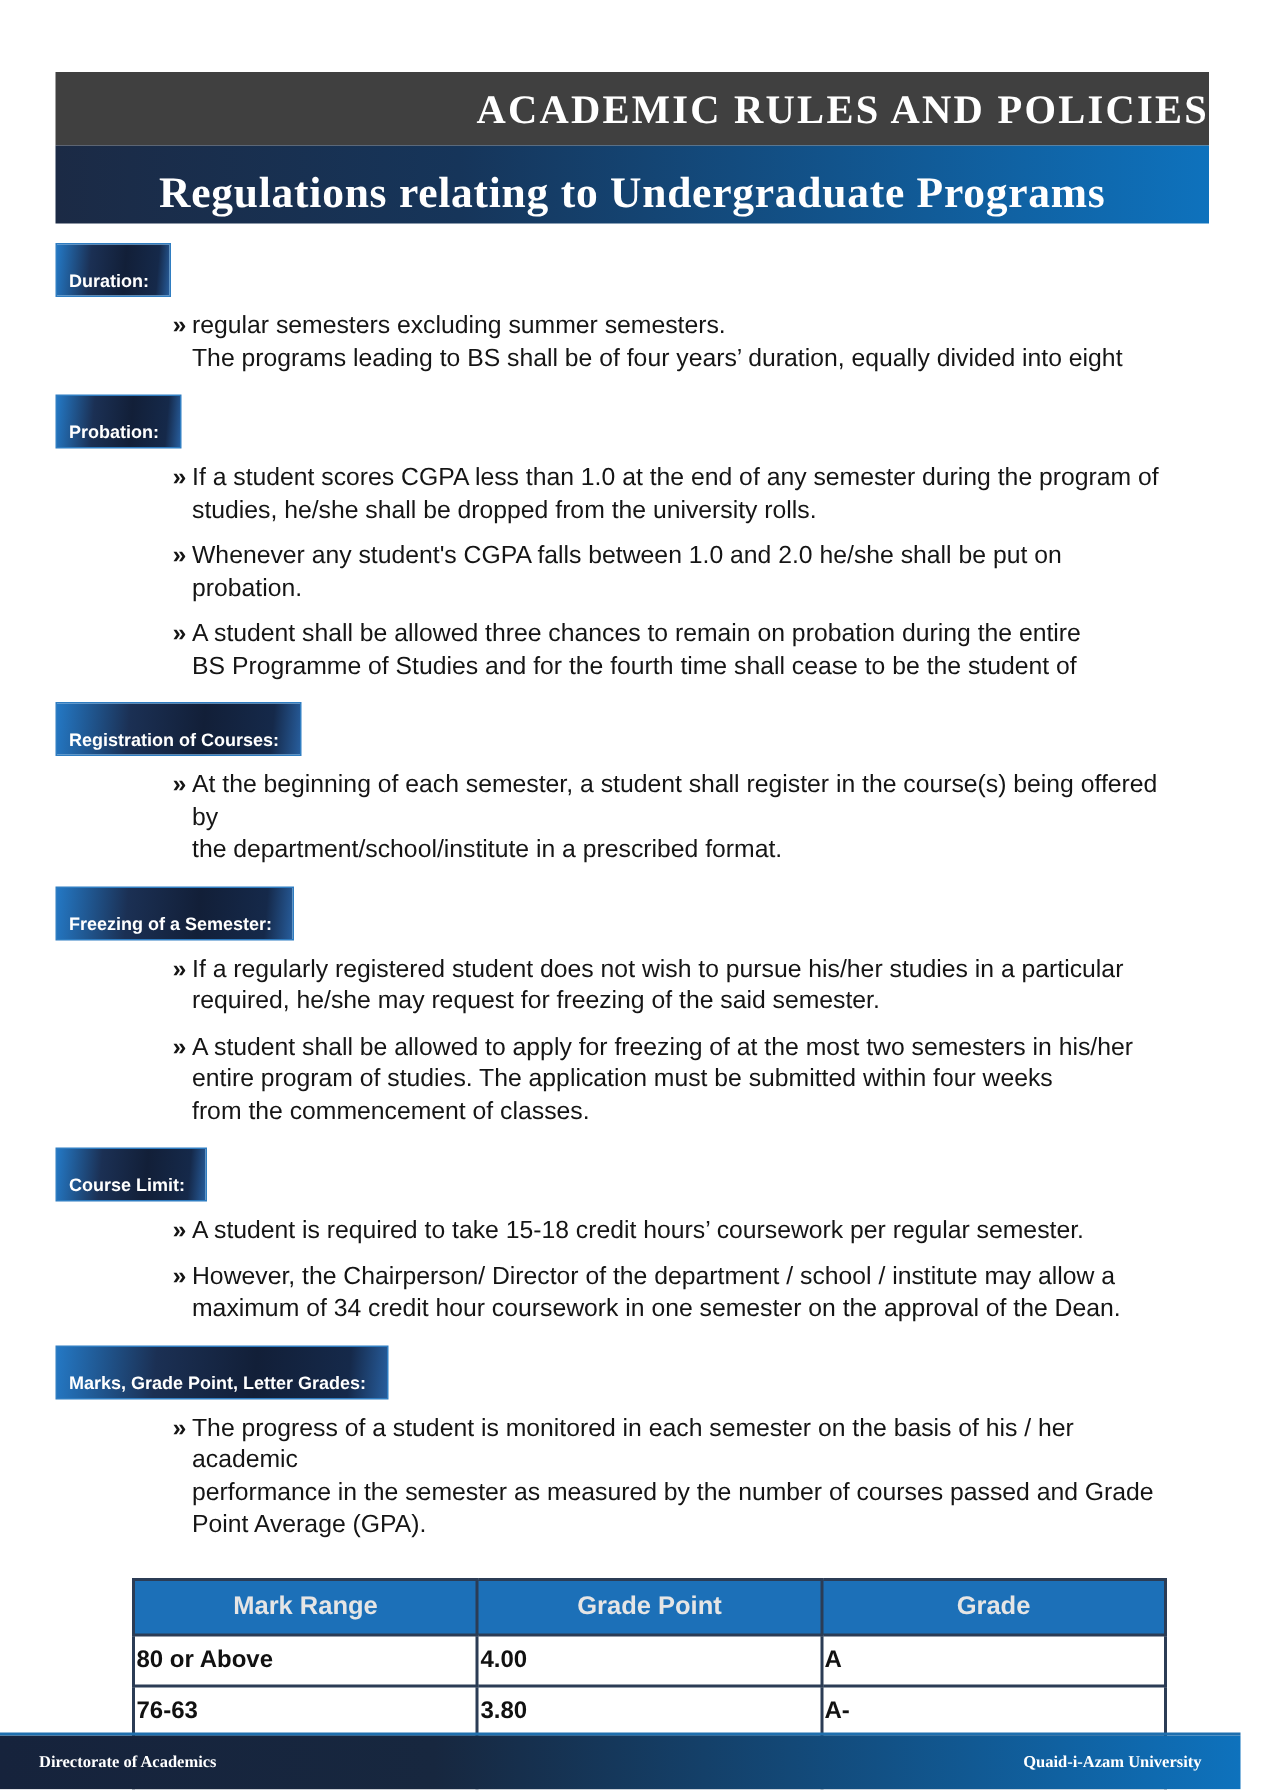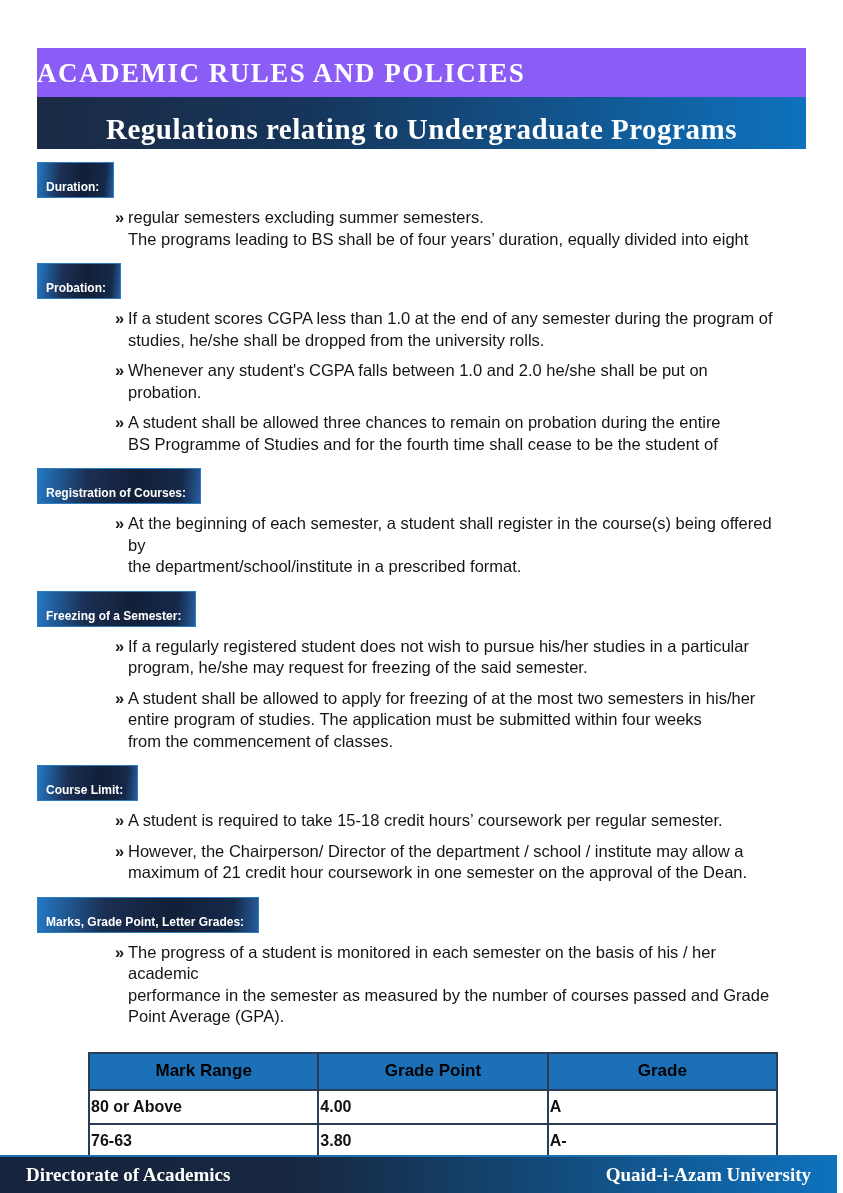--- a/index.html
+++ b/index.html
@@ -7,23 +7,23 @@
     position:relative;
     width:843px; height:1193px;
     background:#ffffff;
     font-family:"Liberation Sans", sans-serif;
     overflow:hidden;
     box-sizing:border-box;
   }
   .content { padding:48px 37px 0 37px; }
 
   .title-bar {
-    background:#8b5cf6;
+    background:#404040;
     color:#ffffff;
-    text-align:left;
+    text-align:right;
     font-family:"Liberation Serif", serif;
     font-weight:bold;
     font-size:27px;
     letter-spacing:1.5px;
     height:49px;
     line-height:51px;
   }
   .banner {
     background:linear-gradient(90deg,#1b2a45 0%,#16355a 35%,#0e72bd 100%);
     height:52px;
@@ -69,51 +69,51 @@
   .bullet .bline { }
 
   table.grade-table {
     border-collapse:collapse;
     width:690px;
     margin:24px 0 0 51px;
     table-layout:fixed;
   }
   table.grade-table th {
     background:#1c70b8;
-    color:#000000;
+    color:#e5e5e5;
     font-size:17px;
     font-weight:bold;
     height:33px;
     border:2px solid #2b3c55;
     text-align:center;
   }
   table.grade-table td {
     background:#ffffff;
     text-align:left;
     font-weight:bold;
     font-size:16px;
     color:#111111;
     height:30px;
     border:2px solid #2b3c55;
   }
 
   .footer {
     position:absolute;
-    bottom:0; left:0; right:6px;
+    bottom:0; left:0; right:16px;
     height:38px;
     background:linear-gradient(90deg,#16233c 0%,#17273f 35%,#0e72bd 100%);
     border-top:2px solid #1e6fae;
     display:flex;
     align-items:center;
     justify-content:space-between;
     padding:0 26px;
     color:#ffffff;
     font-family:"Liberation Serif", serif;
     font-weight:bold;
-    font-size:19px;
+    font-size:11px;
     box-sizing:border-box;
   }
 </style>
 </head>
 <body>
 
 <div class="page">
   <div class="content">
 
     <div class="title-bar">ACADEMIC RULES AND POLICIES</div>
@@ -126,26 +126,26 @@
           </div></div>
         <div class="section"><div class="chip">Probation:</div><div class="bullets">
             <div class="bullet"><span class="marker">»</span><span class="blines"><div class="bline">If a student scores CGPA less than 1.0 at the end of any semester during the program of</div><div class="bline">studies, he/she shall be dropped from the university rolls.</div></span></div>
             <div class="bullet"><span class="marker">»</span><span class="blines"><div class="bline">Whenever any student's CGPA falls between 1.0 and 2.0 he/she shall be put on probation.</div></span></div>
             <div class="bullet"><span class="marker">»</span><span class="blines"><div class="bline">A student shall be allowed three chances to remain on probation during the entire</div><div class="bline">BS Programme of Studies and for the fourth time shall cease to be the student of</div></span></div>
           </div></div>
         <div class="section"><div class="chip">Registration of Courses:</div><div class="bullets">
             <div class="bullet"><span class="marker">»</span><span class="blines"><div class="bline">At the beginning of each semester, a student shall register in the course(s) being offered by</div><div class="bline">the department/school/institute in a prescribed format.</div></span></div>
           </div></div>
         <div class="section"><div class="chip">Freezing of a Semester:</div><div class="bullets">
-            <div class="bullet"><span class="marker">»</span><span class="blines"><div class="bline">If a regularly registered student does not wish to pursue his/her studies in a particular</div><div class="bline">program, he/she may request for freezing of the said semester.</div></span></div>
+            <div class="bullet"><span class="marker">»</span><span class="blines"><div class="bline">If a regularly registered student does not wish to pursue his/her studies in a particular</div><div class="bline">required, he/she may request for freezing of the said semester.</div></span></div>
             <div class="bullet"><span class="marker">»</span><span class="blines"><div class="bline">A student shall be allowed to apply for freezing of at the most two semesters in his/her</div><div class="bline">entire program of studies. The application must be submitted within four weeks</div><div class="bline">from the commencement of classes.</div></span></div>
           </div></div>
         <div class="section"><div class="chip">Course Limit:</div><div class="bullets">
             <div class="bullet"><span class="marker">»</span><span class="blines"><div class="bline">A student is required to take 15-18 credit hours’ coursework per regular semester.</div></span></div>
-            <div class="bullet"><span class="marker">»</span><span class="blines"><div class="bline">However, the Chairperson/ Director of the department / school / institute may allow a</div><div class="bline">maximum of 21 credit hour coursework in one semester on the approval of the Dean.</div></span></div>
+            <div class="bullet"><span class="marker">»</span><span class="blines"><div class="bline">However, the Chairperson/ Director of the department / school / institute may allow a</div><div class="bline">maximum of 34 credit hour coursework in one semester on the approval of the Dean.</div></span></div>
           </div></div>
         <div class="section"><div class="chip">Marks, Grade Point, Letter Grades:</div><div class="bullets">
             <div class="bullet"><span class="marker">»</span><span class="blines"><div class="bline">The progress of a student is monitored in each semester on the basis of his / her academic</div><div class="bline">performance in the semester as measured by the number of courses passed and Grade</div><div class="bline">Point Average (GPA).</div></span></div>
           </div></div>
       </div>
 
     <table class="grade-table">
       <thead>
         <tr>
             <th>Mark Range</th>

